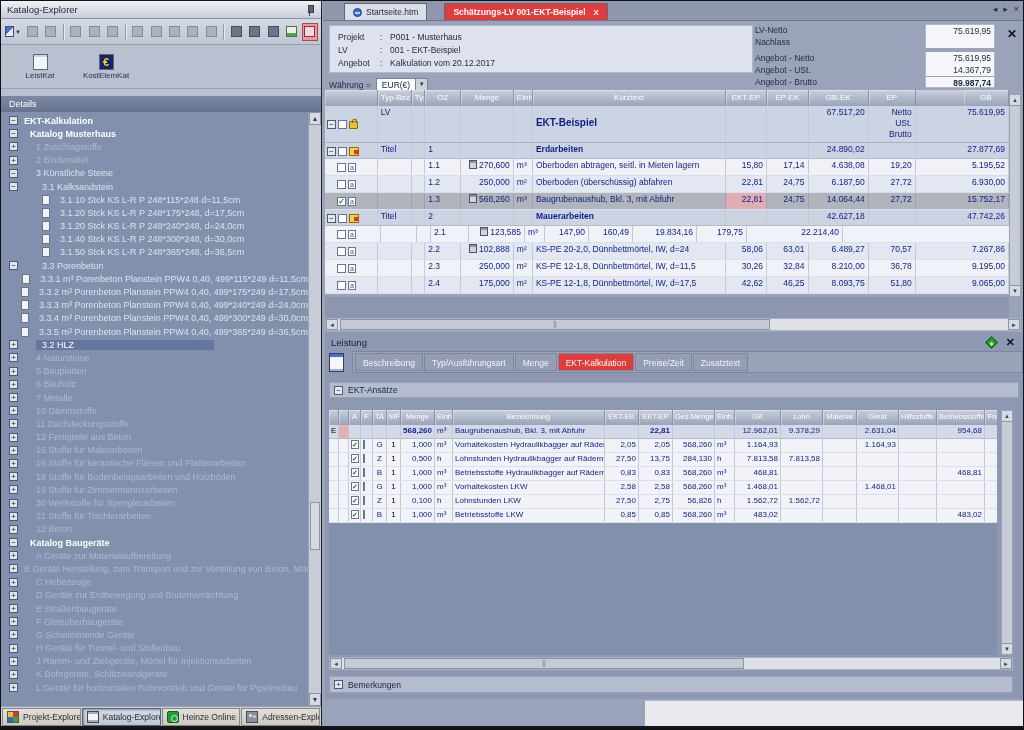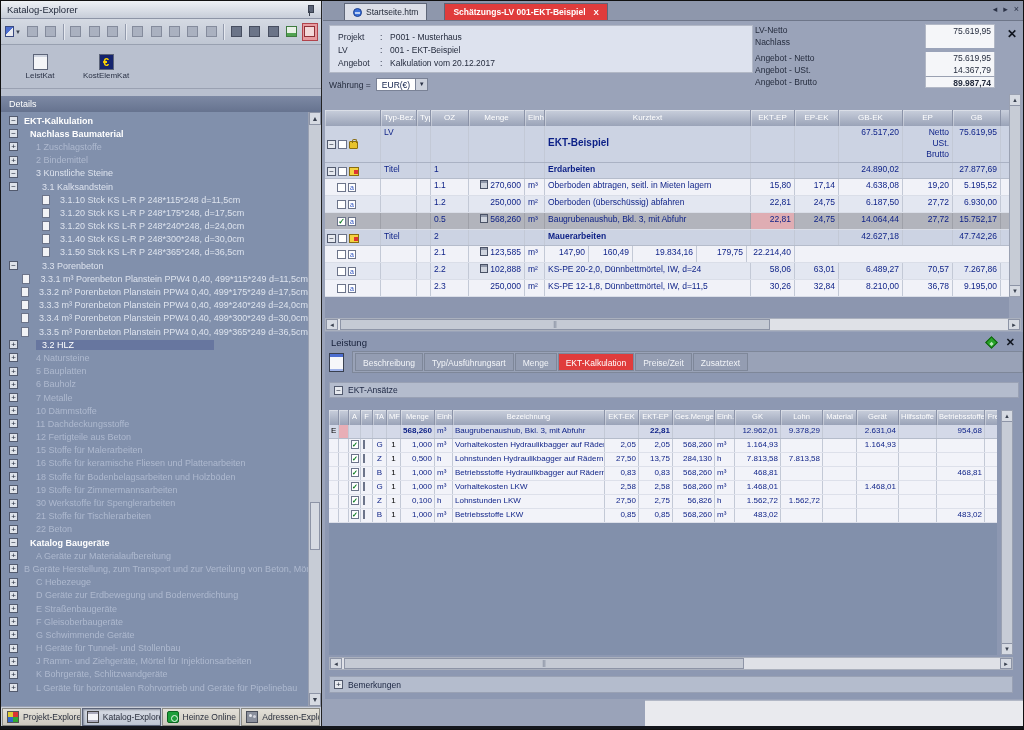--- a/index.html
+++ b/index.html
@@ -79,26 +79,26 @@
   .t-val{width:70px;text-align:right;background:#f5f6f9;border-left:1px solid #b2b8c6;border-right:1px solid #b2b8c6;padding-right:3px;height:12px;line-height:12px;}
   .t-row.first .t-val{border-top:1px solid #b2b8c6;}
   .t-row.brutto .t-val{font-weight:bold;border-top:1px solid #9aa1b2;border-bottom:1px solid #b2b8c6;}
   .hdr-close{position:absolute;right:8px;top:6px;font-size:12px;font-weight:bold;color:#10151f;cursor:pointer;}
   .cur-row{position:absolute;left:6px;top:57px;display:flex;align-items:center;gap:5px;font-size:8.5px;color:#252c3e;}
   .dropdown{display:flex;align-items:center;background:#fff;border:1px solid #7a8296;height:13px;}
   .dropdown .dv{padding:0 5px;font-size:8.5px;color:#10204a;}
   .dropdown .db{width:12px;height:11px;background:#cdd2dd;border-left:1px solid #7a8296;font-size:6px;text-align:center;line-height:11px;color:#2a3145;cursor:pointer;}
 
   
-  .lv-grid{position:absolute;left:2px;top:109px;width:684px;font-size:8.5px;}
+  .lv-grid{position:absolute;left:2px;top:89px;width:684px;font-size:8.5px;}
   .grow{display:flex;width:684px;}
   .c{display:block;border-right:1px solid #c3c9d6;padding:1px 3px 0 3px;overflow:hidden;white-space:nowrap;height:100%;}
   .ghead{height:16px;background:linear-gradient(#c9cfdc,#9aa3b8);}
   .ghead .c{color:#fff;font-size:8px;text-align:center;border-right:1px solid #8b93a8;box-shadow:inset 1px 1px 0 rgba(255,255,255,.35);padding-top:3px;}
-  .c-gut{width:56px;}.c-typbez{width:36px;}.c-typ{width:14px;}.c-oz{width:38px;}.c-menge{width:56px;text-align:right;}.c-einh{width:20px;}.c-kurz{width:206px;}.c-ektep{width:44px;text-align:right;}.c-epek{width:44px;text-align:right;}.c-gbek{width:64px;text-align:right;}.c-ep{width:50px;text-align:right;}.c-gb{width:48px;text-align:right;}
+  .c-gut{width:56px;}.c-typbez{width:36px;}.c-typ{width:14px;}.c-oz{width:38px;}.c-menge{width:56px;text-align:right;}.c-einh{width:20px;}.c-kurz{width:206px;}.c-ektep{width:44px;text-align:right;}.c-epek{width:44px;text-align:right;}.c-gbek{width:64px;text-align:right;}.c-ep{width:50px;text-align:right;}.c-gb{width:48px;text-align:right;margin-left:48px;}
   .navy{color:#0b1f86;}
   .bold{font-weight:bold;}
   .lvrow{height:37px;background:#ccd3e3;border-bottom:1px solid #aab2c4;}
   .trow{height:16px;background:#ccd3e3;border-bottom:1px solid #b5bccb;}
   .prow{height:17px;background:#f1f2f8;border-bottom:1px solid #dadeE8;}
   .prow.alt{background:#e3e7f1;}
   .prow.selected{background:#b2b4bc;}
   .prow.selected .c{border-right-color:#9fa1a9;}
   .pink{background:#dfadb3 !important;}
   .stack{display:flex;flex-direction:column;align-items:flex-end;line-height:11px;}
@@ -245,21 +245,21 @@
           <div class="tree-item st-bold">
     <span class="glyph">−</span>
     <span class="spc" style="width: 0px;"></span>
 
     <span class="tlabel">EKT-Kalkulation</span>
   </div>
           <div class="tree-item st-bold">
     <span class="glyph">−</span>
     <span class="spc" style="width: 6px;"></span>
 
-    <span class="tlabel">Nachlass Baumaterial</span>
+    <span class="tlabel">Katalog Musterhaus</span>
   </div>
           <div class="tree-item st-dim">
     <span class="glyph">+</span>
     <span class="spc" style="width: 12px;"></span>
 
     <span class="tlabel">1 Zuschlagstoffe</span>
   </div>
           <div class="tree-item st-dim">
     <span class="glyph">+</span>
     <span class="spc" style="width: 12px;"></span>
@@ -696,21 +696,21 @@
     <span class="c c-gb navy">6.930,00</span>
   </div>
           <div class="grow prow selected">
     <span class="c c-gut gut">
       <span class="treeline"></span>
       <span class="wbox">✓</span>
       <span class="aico">a</span>
     </span>
     <span class="c c-typbez"></span>
     <span class="c c-typ"></span>
-    <span class="c c-oz navy">0.5</span>
+    <span class="c c-oz navy">1.3</span>
     <span class="c c-menge navy"><span class="calc" style="visibility: visible;"></span><span>568,260</span></span>
     <span class="c c-einh navy">m³</span>
     <span class="c c-kurz navy">Baugrubenaushub, Bkl. 3, mit Abfuhr</span>
     <span class="c c-ektep navy pink">22,81</span>
     <span class="c c-epek navy">24,75</span>
     <span class="c c-gbek navy">14.064,44</span>
     <span class="c c-ep navy">27,72</span>
     <span class="c c-gb navy">15.752,17</span>
   </div>
           <div class="grow trow">

